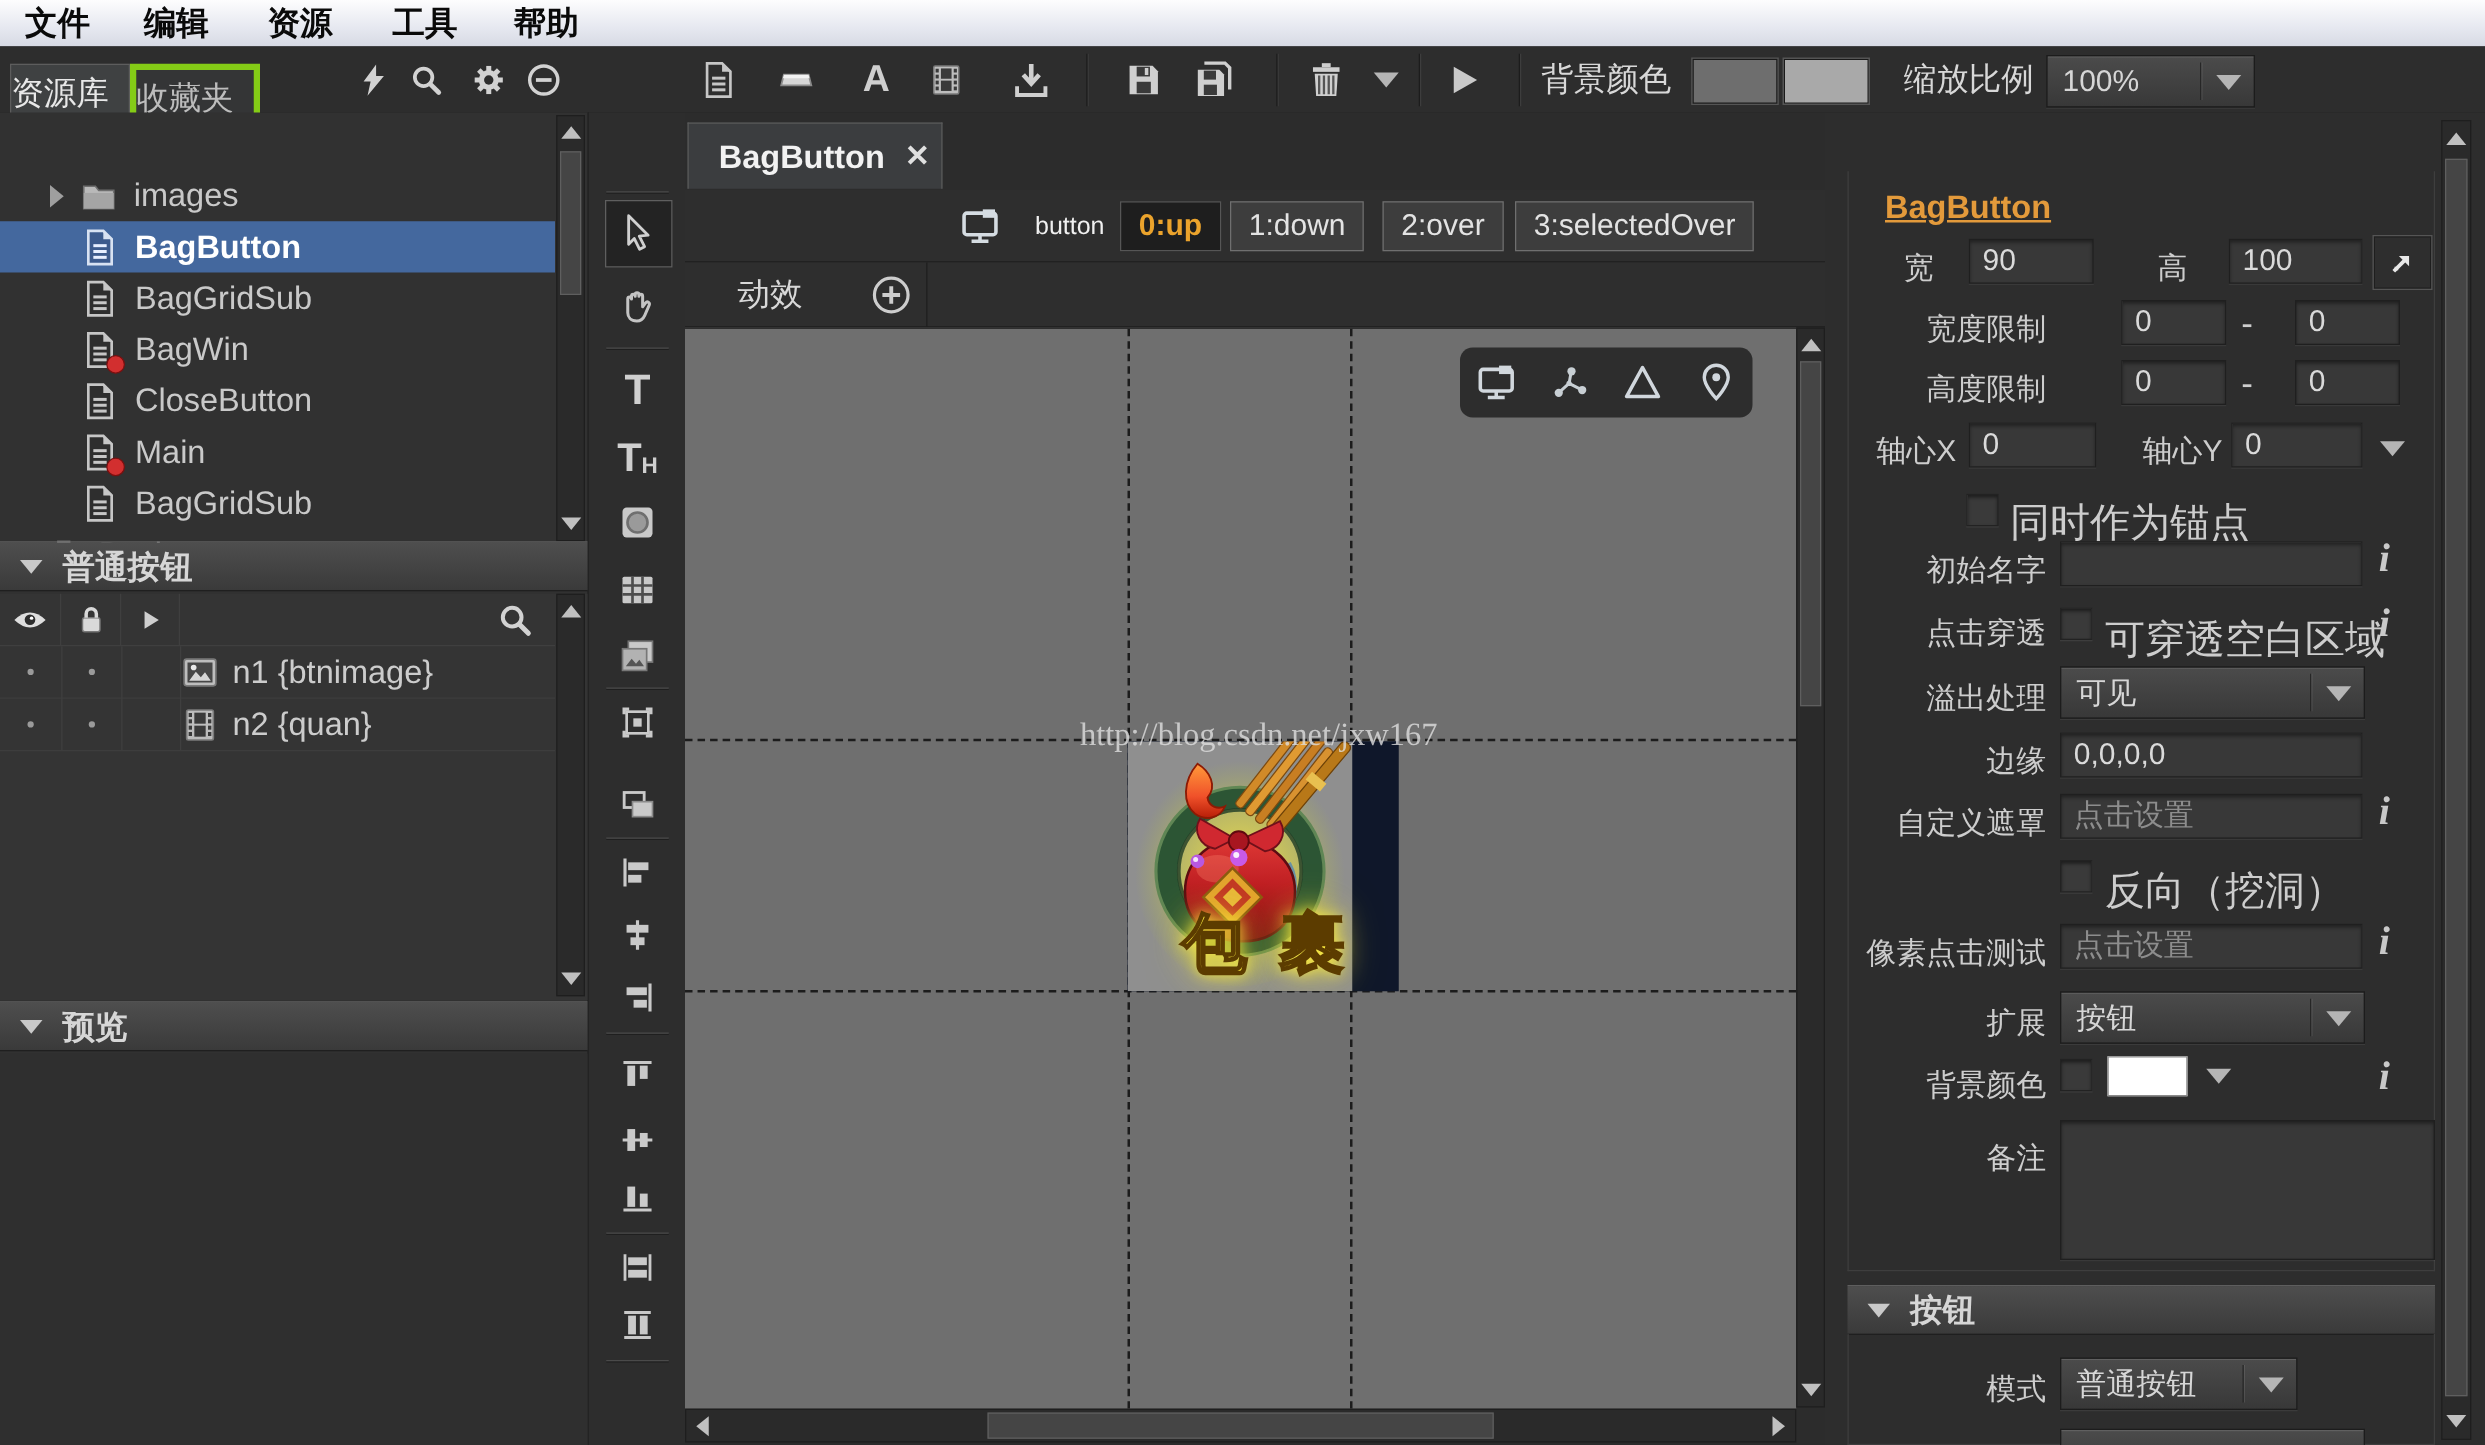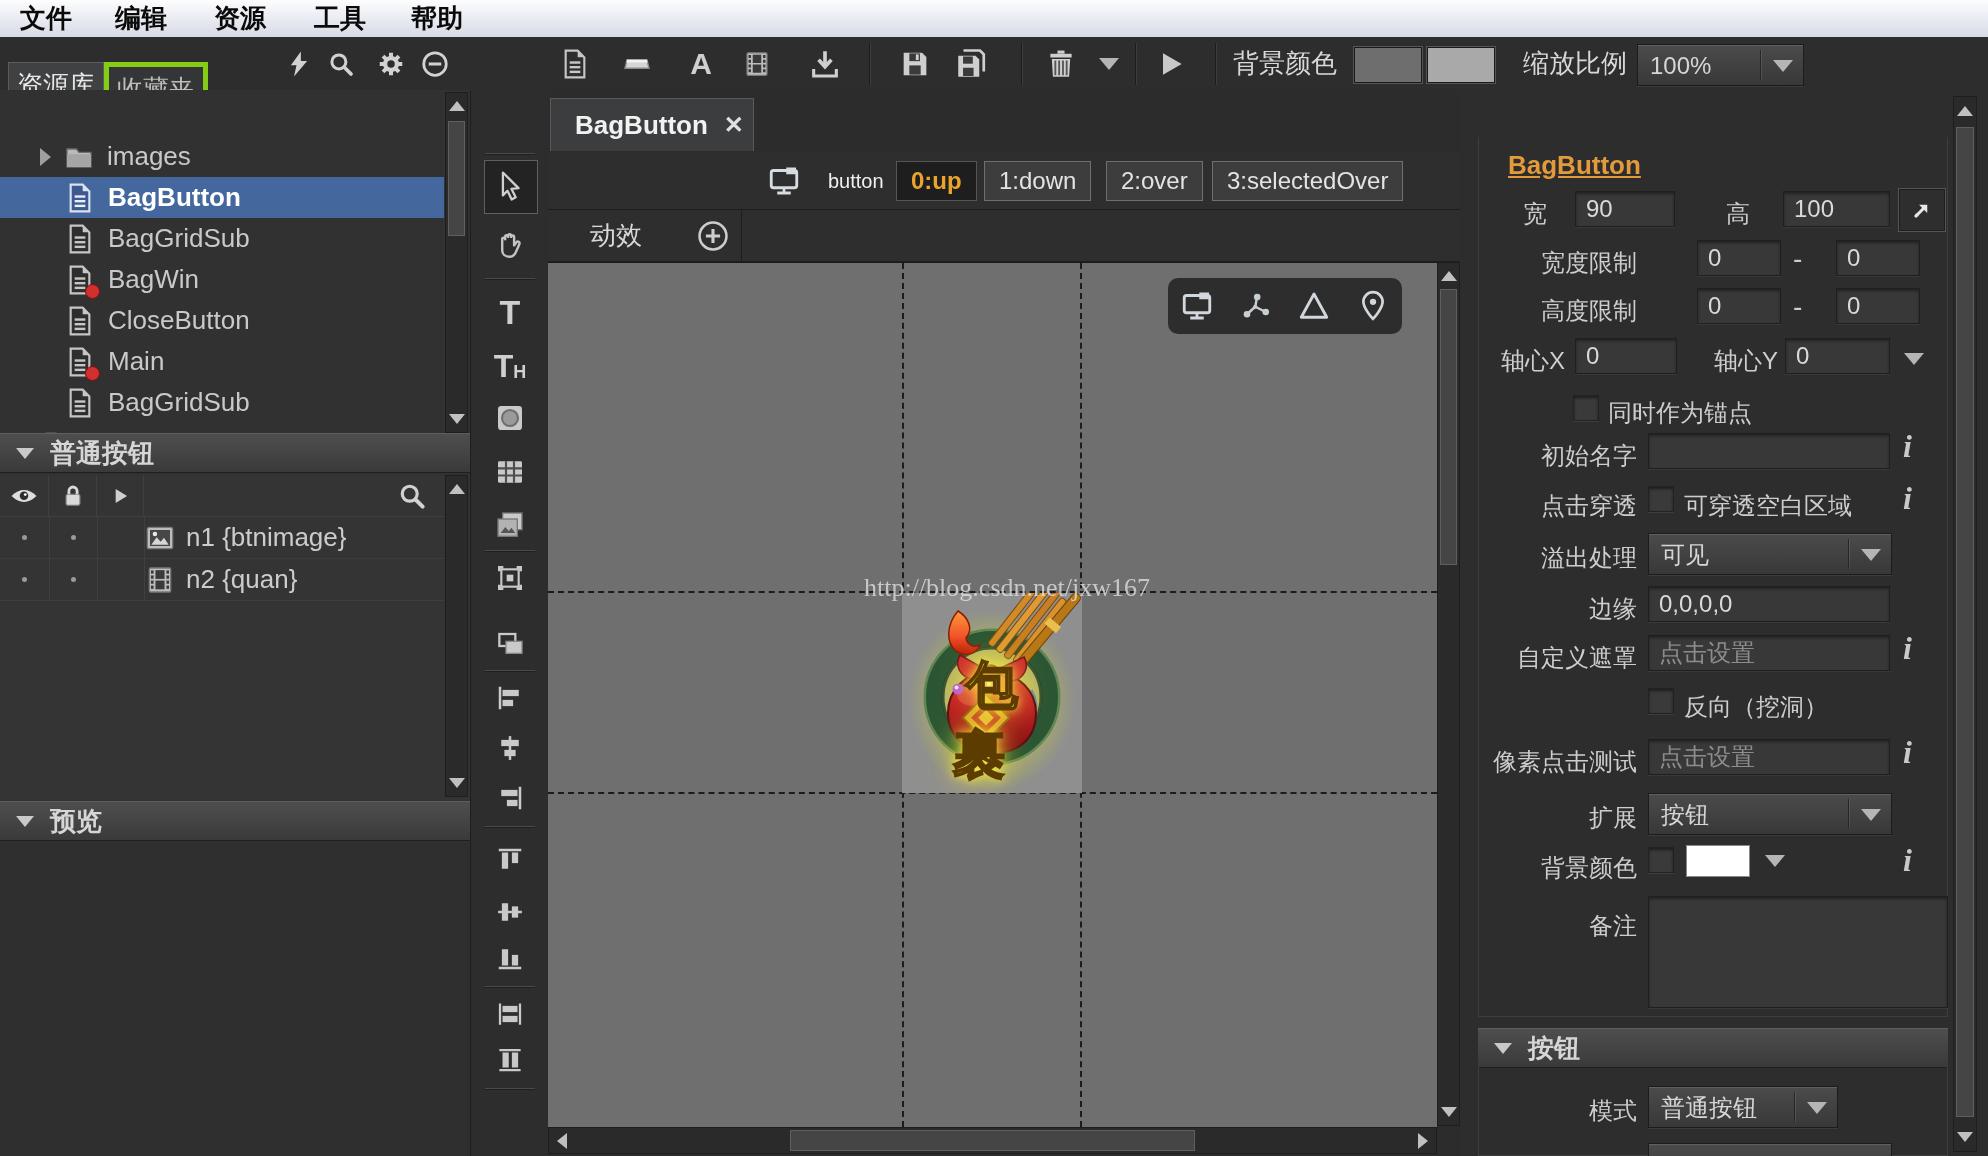--- a/index.html
+++ b/index.html
@@ -14,21 +14,21 @@
 
   
   #topband{left:0;top:37px;width:1988px;height:53px;background:#2d2d2d;border-bottom:1px solid #202020;}
   .tb-icon{position:absolute;top:8px;width:38px;height:38px;display:flex;align-items:center;justify-content:center;}
   .tb-sep{position:absolute;top:6px;width:1px;height:42px;background:#1c1c1c;box-shadow:1px 0 0 #3d3d3d;}
   .tb-label{position:absolute;top:0;height:53px;line-height:53px;font-size:26px;color:#d8d8d8;}
   .swatch{position:absolute;top:10px;width:66px;height:34px;border:1px solid #1a1a1a;box-shadow:0 0 0 1px #555;}
   .glyph-icon{font-size:30px;font-weight:bold;color:#cfcfcf;line-height:1;}
 
   
-  .ltab{position:absolute;top:25px;height:44px;line-height:44px;font-size:26px;text-align:center;width:94px;}
+  .ltab{position:absolute;top:14px;height:44px;line-height:44px;font-size:26px;text-align:left;width:94px;}
   .ltab.active{background:#3f4142;border:1px solid #5d5d5d;color:#e8e8e8;}
   .ltab.idle{background:#343536;border:5px solid #84cc16;color:#bdbdbd;}
 
   
   #left-panel{left:0;top:90px;width:470px;height:1066px;background:#313131;border-right:1px solid #1d1d1d;}
   .trow{position:absolute;left:0;width:444px;height:41px;display:flex;align-items:center;font-size:26px;color:#c9c9c9;}
   .trow.sel{background:#44689e;color:#ffffff;}
   .exp-down{width:0;height:0;border-left:9px solid transparent;border-right:9px solid transparent;border-top:11px solid #b8b8b8;}
   .exp-right{width:0;height:0;border-top:9px solid transparent;border-bottom:9px solid transparent;border-left:11px solid #9f9f9f;}
   .tree-ic{position:relative;width:32px;height:32px;margin-right:12px;}
@@ -63,40 +63,40 @@
   .ctl-row{position:absolute;left:0;width:912px;background:#2e2e2e;border-bottom:1px solid #1e1e1e;box-sizing:border-box;}
   .ctl-left{position:absolute;left:0;top:0;height:100%;width:194px;border-right:1px solid #1e1e1e;display:flex;align-items:center;box-sizing:border-box;}
   .ctl-label{font-size:26px;color:#d8d8d8;margin-left:42px;}
   .plusbtn{position:absolute;left:148px;top:50%;margin-top:-17px;width:34px;height:34px;}
   .st{height:40px;border:1px solid #6f6f6f;background:#3d3d3d;color:#e3e3e3;font-size:24px;display:flex;align-items:center;padding:0 14px;box-sizing:border-box;}
   .st.active{background:#1e1e1e;color:#eba32c;border-color:#565656;font-weight:bold;}
 
   #canvas{position:absolute;left:0;top:172px;width:889px;height:864px;background:#6f6f6f;overflow:hidden;border-top:1px solid #1b1b1b;}
   .dashv{position:absolute;top:0;bottom:0;width:0;border-left:2px dashed #1c1c1c;}
   .dashh{position:absolute;left:0;right:0;height:0;border-top:2px dashed #1c1c1c;}
-  #component{position:absolute;left:354px;top:330px;width:180px;height:200px;background:#0f172a;overflow:hidden;}
+  #component{position:absolute;left:354px;top:330px;width:217px;height:200px;background:#0f172a;overflow:hidden;}
   #art-text{position:absolute;left:0;bottom:2px;width:100%;text-align:center;font-size:52px;font-weight:bold;letter-spacing:26px;text-indent:26px;color:#f8e73c;-webkit-text-stroke:2px #5c3c00;text-shadow:0 0 10px rgba(255,238,60,.95),0 0 22px rgba(255,238,60,.8),0 0 34px rgba(230,220,40,.6);}
   #watermark{position:absolute;left:316px;top:310px;width:280px;text-align:center;font-family:"Liberation Serif",serif;font-size:26px;color:rgba(222,222,222,.8);white-space:nowrap;}
   #overlaybar{position:absolute;left:620px;top:15px;width:234px;height:56px;background:#2b2b2b;border-radius:10px;display:flex;align-items:center;justify-content:space-around;opacity:.96;}
 
   
   #inspector{left:1460px;top:90px;width:528px;height:1066px;background:#2d2d2d;overflow:hidden;}
   #inspector .hdr{left:18px;width:470px;}
   .sec-box{position:absolute;left:18px;width:470px;border:1px solid #3e3e3e;border-top:none;box-sizing:border-box;}
   .plabel{position:absolute;font-size:24px;color:#cdcdcd;text-align:right;width:177px;left:0;}
   .ipt{position:absolute;background:#383838;border:1px solid #1f1f1f;box-shadow:inset 0 2px 3px rgba(0,0,0,.4),0 1px 0 rgba(255,255,255,.06);color:#dadada;font-size:24px;height:36px;padding:0 10px;box-sizing:border-box;font-family:"Liberation Sans",sans-serif;}
   .ipt::placeholder{color:#8d8d8d;}
   textarea.ipt{resize:none;}
   .dd{position:absolute;background:linear-gradient(#4b4b4b,#383838);border:1px solid #1c1c1c;box-shadow:0 1px 0 rgba(255,255,255,.07),inset 0 1px 0 rgba(255,255,255,.12);color:#d6d6d6;font-size:24px;height:42px;line-height:42px;padding-left:12px;box-sizing:border-box;}
   .ddline{position:absolute;right:42px;top:5px;bottom:5px;width:1px;background:#262626;box-shadow:1px 0 0 rgba(255,255,255,.1);}
   .caret{position:absolute;width:0;height:0;border-left:10px solid transparent;border-right:10px solid transparent;border-top:12px solid #b5b5b5;}
   .dd .caret{right:10px;top:15px;}
   .cb{position:absolute;width:26px;height:26px;background:#3a3a3a;border:1px solid #222;box-shadow:inset 0 2px 3px rgba(0,0,0,.5),0 1px 0 rgba(255,255,255,.08);box-sizing:border-box;}
   .info{position:absolute;font-family:"Liberation Serif",serif;font-style:italic;font-weight:bold;font-size:32px;color:#c9c9c9;}
-  .ptext{position:absolute;font-size:24px;color:#cdcdcd;}
+  .ptext{position:absolute;font-size:32px;color:#cdcdcd;}
   #bagbutton-link{position:absolute;left:48px;font-size:26px;font-weight:bold;color:#e39a3b;text-decoration:underline;cursor:pointer;}
 </style>
 </head>
 <body>
 
 <div id="app">
 
   <svg width="0" height="0" style="position:absolute">
     <defs>
       <symbol id="i-doc" viewBox="0 0 24 24">

